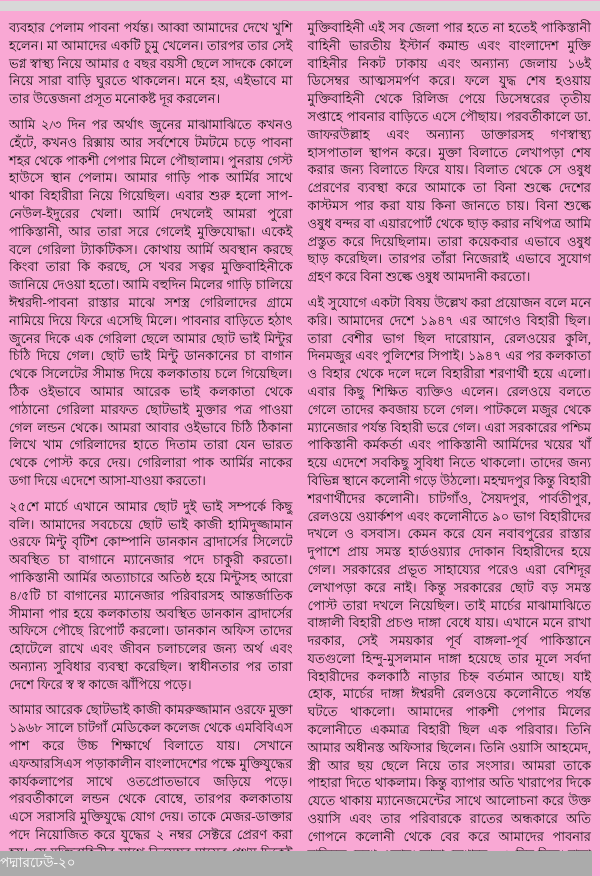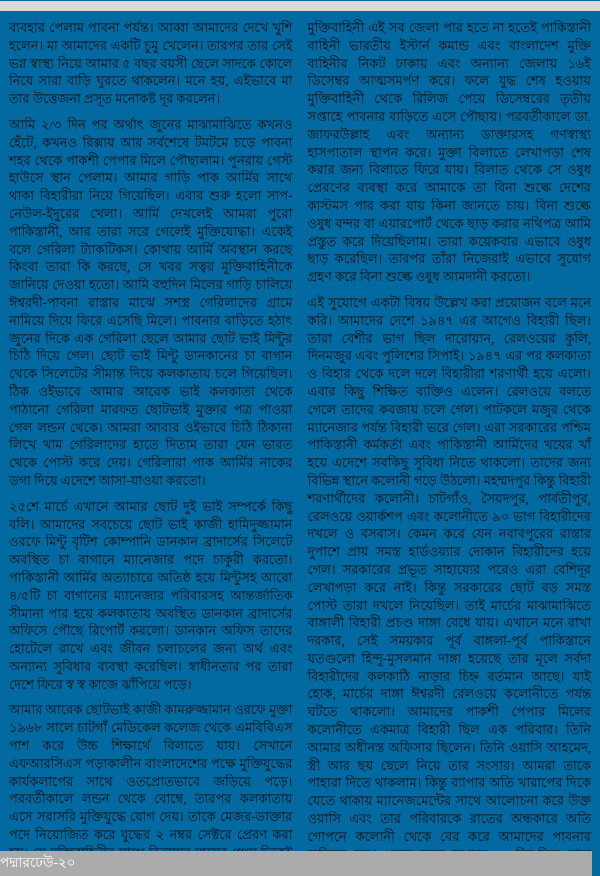--- a/index.html
+++ b/index.html
@@ -4,21 +4,21 @@
 <style>
   html, body {
     margin: 0;
     padding: 0;
     background: #ffffff;
   }
   .page {
     position: relative;
     width: 600px;
     height: 876px;
-    background: #0369a1;
+    background: #f9a8d4;
     overflow: hidden;
     font-family: "Liberation Serif", serif;
     color: #111111;
   }
   .top-bar {
     position: absolute;
     top: 1px;
     left: 0;
     width: 600px;
     height: 10px;

